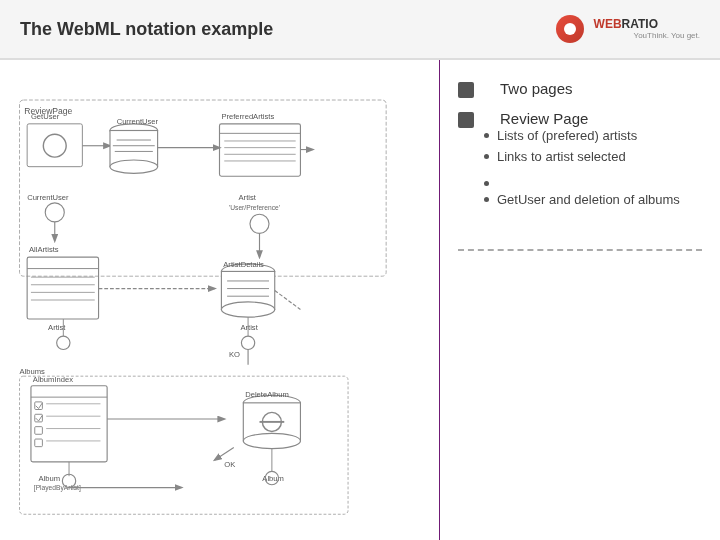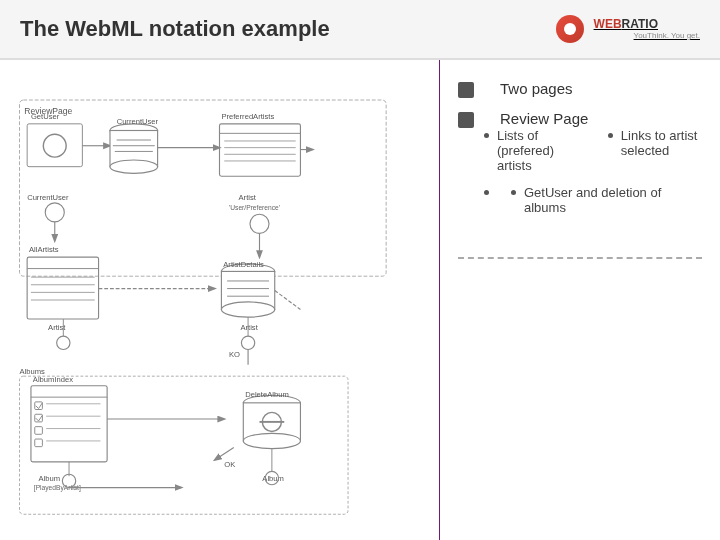--- a/index.html
+++ b/index.html
@@ -15,29 +15,28 @@
     .header {
       background: #f5f5f5;
       border-bottom: 2px solid #ddd;
       padding: 12px 20px;
       display: flex;
       align-items: center;
       justify-content: space-between;
       height: 60px;
     }
     .header-title {
-      font-size: 22px;
+      font-size: 18px;
       font-weight: bold;
       color: #333;
     }
     .logo {
       display: flex;
       align-items: center;
       gap: 4px;
-      text-decoration: underline;
     }
 
     
     .content {
       display: flex;
       height: 480px;
     }
 
     
     .diagram-area {
@@ -74,21 +73,22 @@
       margin-top: 2px;
     }
     .bullet-label {
       font-size: 15px;
       font-weight: normal;
       color: #333;
     }
     .sub-bullets {
       margin-left: 26px;
       display: flex;
-      gap: 22px;
+      flex-direction: column;
+      gap: 6px;
     }
     .sub-bullet {
       display: flex;
       align-items: flex-start;
       gap: 8px;
       font-size: 13px;
       color: #444;
     }
     .sub-dot {
       width: 5px;

